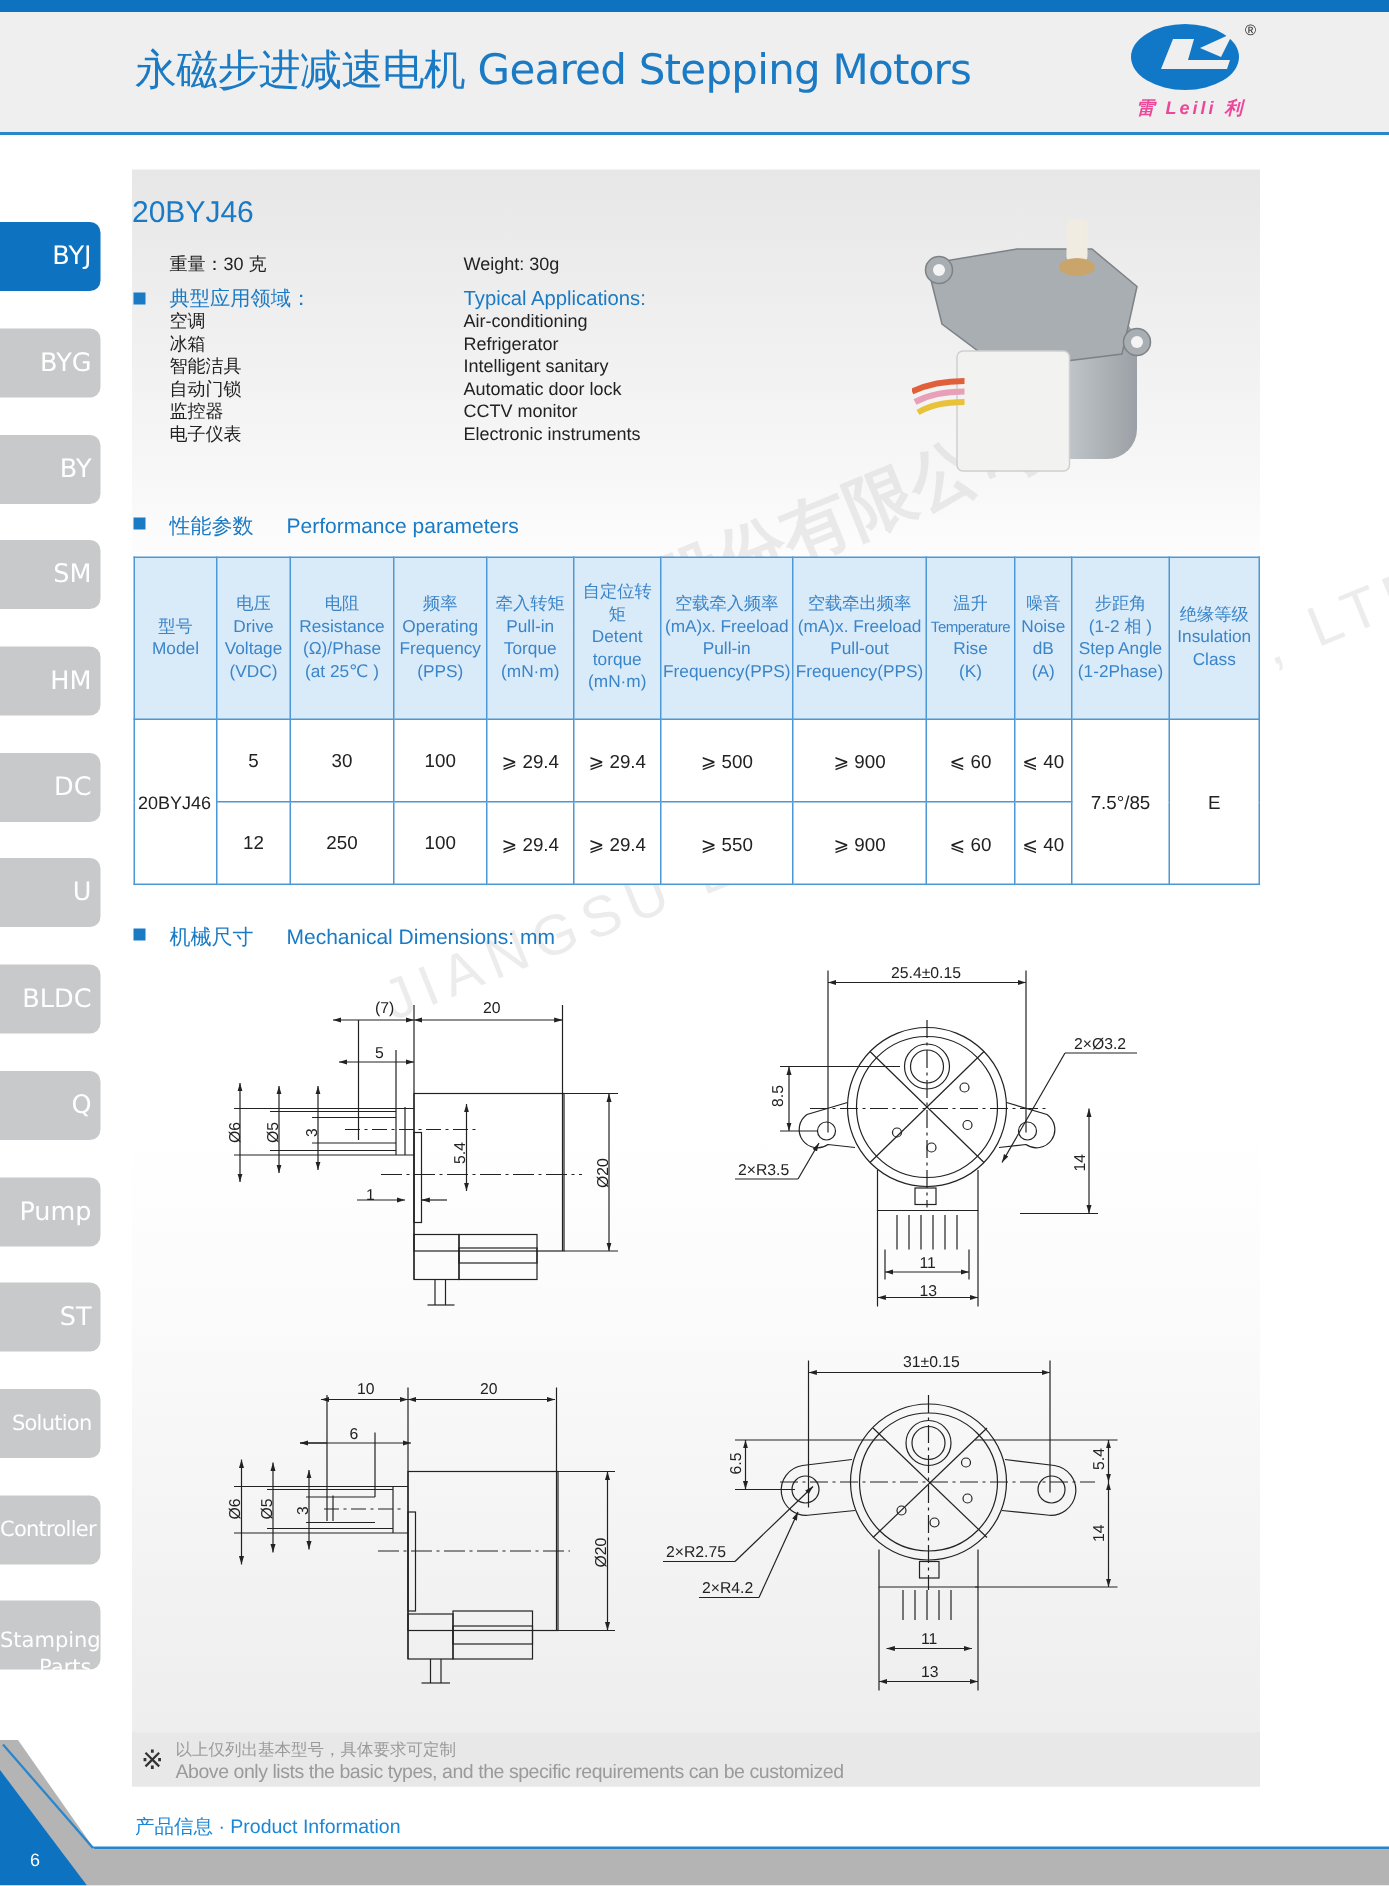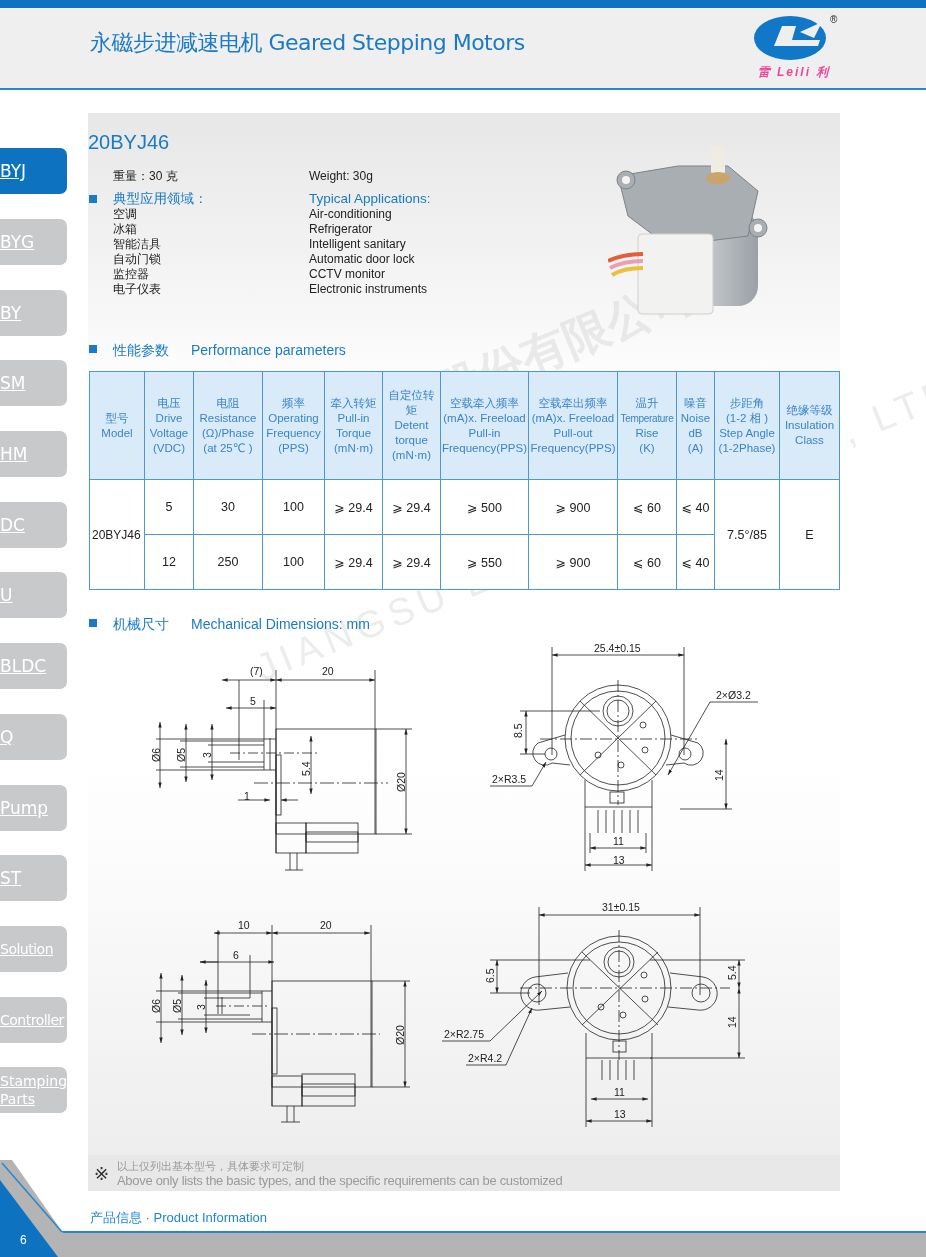--- a/index.html
+++ b/index.html
@@ -3,21 +3,21 @@
 <meta charset="utf-8">
 <style>
   * { box-sizing: border-box; margin: 0; padding: 0; }
   html, body { width: 926px; height: 1257px; background: #ffffff; overflow: hidden; }
   body { position: relative; font-family: "Liberation Sans", "DejaVu Sans", sans-serif; color: #222; }
 
   
   .top-strip { position: absolute; left: 0; top: 0; width: 926px; height: 8px; background: #0d72bf; }
   .header { position: absolute; left: 0; top: 8px; width: 926px; height: 80px; background: #efefef; }
   .header-rule { position: absolute; left: 0; top: 88px; width: 926px; height: 2px; background: #2a86cc; }
-  .header-title { position: absolute; left: 90px; top: 28px; font-size: 22px; color: #1a7ac4; font-family: "DejaVu Sans", sans-serif; letter-spacing: -0.5px; }
+  .header-title { position: absolute; left: 90px; top: 28px; font-size: 28px; color: #1a7ac4; font-family: "DejaVu Sans", sans-serif; letter-spacing: -0.5px; }
   .logo { position: absolute; left: 752px; top: 12px; width: 90px; height: 72px; }
   .logo-text { position: absolute; left: 752px; top: 64px; width: 84px; text-align: center; font-size: 12px; font-family: Liberation Sans, sans-serif; font-style: italic; color: #ec4899; font-weight: bold; letter-spacing: 2px; }
 
   
   .panel { position: absolute; left: 88px; top: 113px; width: 752px; height: 1078px;
     background: linear-gradient(to bottom, #e7e7e7 0px, #f7f7f7 200px, #ffffff 280px, #ffffff 640px, #fbfbfb 760px, #ececec 1078px); }
 
   .model-title { position: absolute; left: 88px; top: 131px; font-size: 20px; color: #1a7ac4; }
 
   .info { position: absolute; font-size: 12px; color: #222; line-height: 15px; }
@@ -55,23 +55,23 @@
 
   
   .footer-label { position: absolute; left: 90px; top: 1209px; font-size: 13px; color: #1a86d6; }
   .footer-rule { position: absolute; left: 60px; top: 1231px; width: 866px; height: 2px; background: #2a86cc; }
   .footer-bar { position: absolute; left: 0; top: 1233px; width: 926px; height: 24px; background: #b4b4b4; }
   .corner { position: absolute; left: 0; top: 1160px; width: 80px; height: 97px; }
   .page-num { position: absolute; left: 20px; top: 1233px; font-size: 12px; color: #ffffff; }
 
   
   .tab { position: absolute; left: 0; width: 67px; height: 46px; background: #c8c9ca; border-radius: 0 7px 7px 0;
-    color: #ffffff; text-align: left; padding-right: 6px; font-size: 17px; line-height: 46px; font-family: "DejaVu Sans", sans-serif; text-decoration: underline; }
+    color: #ffffff; text-align: right; padding-right: 6px; font-size: 17px; line-height: 46px; font-family: "DejaVu Sans", sans-serif; }
   .tab.active { background: #0d72bf; }
-  .tab.two-line { line-height: 18px; padding-top: 5px; font-size: 14px; }
+  .tab.two-line { line-height: 18px; padding-top: 18px; font-size: 14px; }
   .tab.narrow { font-size: 14px; letter-spacing: -0.5px; }
 </style>
 </head>
 <body>
 
 <div class="top-strip"></div>
 <div class="header"></div>
 <div class="header-rule"></div>
 <div class="header-title">永磁步进减速电机 Geared Stepping Motors</div>
 <svg class="logo" viewBox="0 0 90 72">

